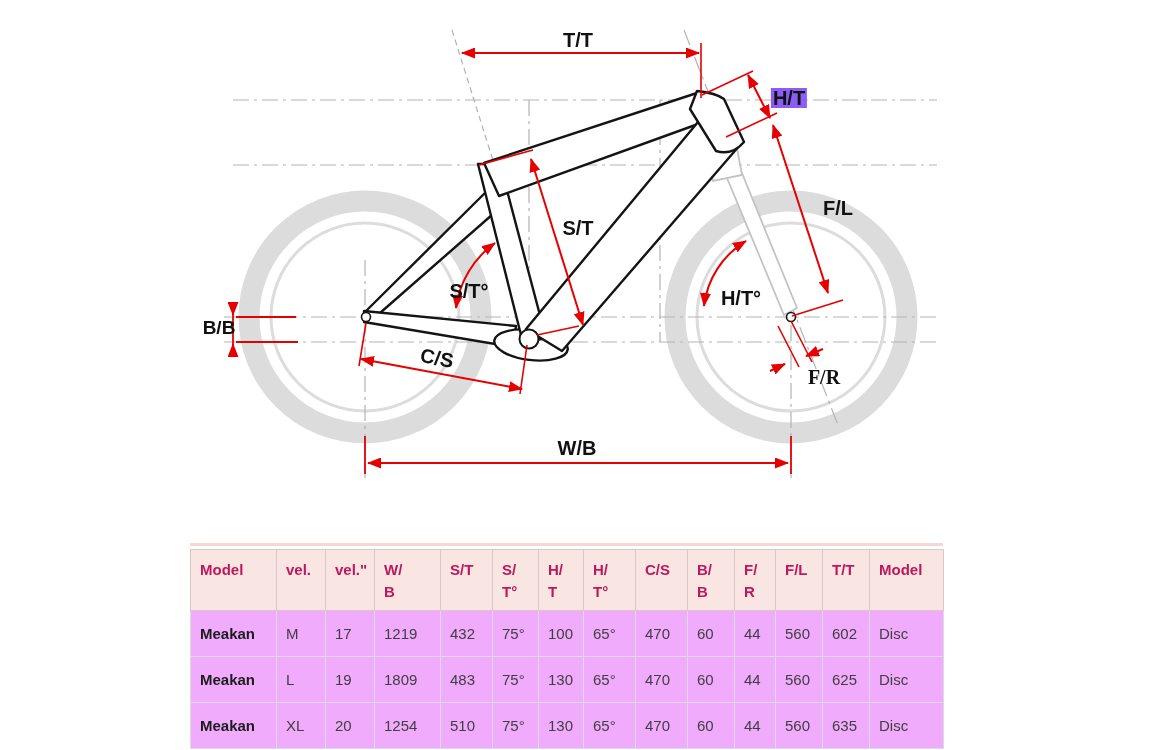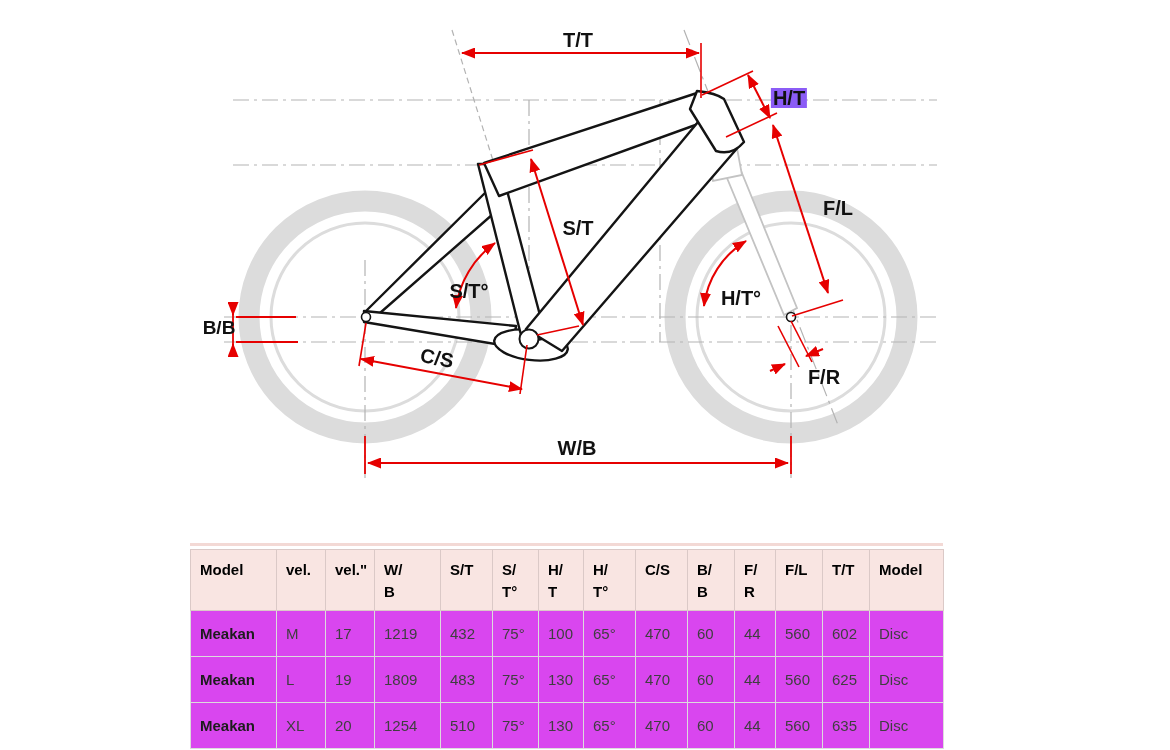--- a/index.html
+++ b/index.html
@@ -9,25 +9,25 @@
   .diagram svg{position:absolute;left:0;top:0;}
   .dim-label{position:absolute;transform:translate(-50%,-50%);
        font-weight:700;font-size:20px;color:#111;white-space:nowrap;line-height:1;}
   .dim-label.bg{background:#8b5cf6;padding:0 2px;}
   .rot{transform:translate(-50%,-50%) rotate(10.5deg);}
   
   .tbl-wrap{position:absolute;left:190px;top:543px;width:753px;}
   .tbl-topline{height:3px;background:#f3d9d5;margin-bottom:3px;}
   table{border-collapse:collapse;width:753px;table-layout:fixed;
         border:1px solid #c9c9c9;font-size:15px;}
-  th{background:#f9e5e2;color:#000000;font-weight:700;text-align:left;
+  th{background:#f9e5e2;color:#be185d;font-weight:700;text-align:left;
      vertical-align:top;padding:9px 9px 7px 9px;line-height:1.45;
      white-space:pre-line;border:1px solid #dbc9c7;height:56px;box-sizing:border-box;}
   td{color:#3f3f3f;text-align:left;vertical-align:middle;padding:14px 9px;
-     border:1px solid #dcdcdc;height:34px;box-sizing:border-box;background:#d946ef;}
+     border:1px solid #dcdcdc;height:34px;box-sizing:border-box;background:#f0abfc;}
   td.model{font-weight:700;color:#1c1c1c;}
 </style>
 </head>
 <body>
 
 <div class="diagram">
   <svg width="1170" height="535" viewBox="0 0 1170 535">
     <defs>
       <marker id="arr" markerUnits="userSpaceOnUse" markerWidth="14" markerHeight="11" viewBox="0 0 14 11" refX="13" refY="5.5" orient="auto-start-reverse">
         <path d="M0,0 L14,5.5 L0,11 Z" fill="#e60000"></path>
@@ -130,21 +130,21 @@
   </svg>
 
   <div class="dim-label" style="left:578px;top:40px;">T/T</div>
   <div class="dim-label bg" style="left:789px;top:98px;">H/T</div>
   <div class="dim-label" style="left:838px;top:208px;">F/L</div>
   <div class="dim-label" style="left:578px;top:228px;">S/T</div>
   <div class="dim-label" style="left:469px;top:291px;">S/T°</div>
   <div class="dim-label" style="left:741px;top:298px;">H/T°</div>
   <div class="dim-label" style="left:211px;top:327px;font-size:19px;margin-left:8px;">B/B</div>
   <div class="dim-label rot" style="left:437px;top:358px;">C/S</div>
-  <div class="dim-label" style="left:824px;top:377px;">F/R</div>
+  <div class="dim-label" style="left:824px;top:377px;font-family:Liberation Serif, serif;">F/R</div>
   <div class="dim-label" style="left:577px;top:448px;">W/B</div>
 </div>
 
 <div class="tbl-wrap">
   <div class="tbl-topline"></div>
   <table>
     <colgroup>
       <col style="width:86px">
         <col style="width:49px">
         <col style="width:49px">

